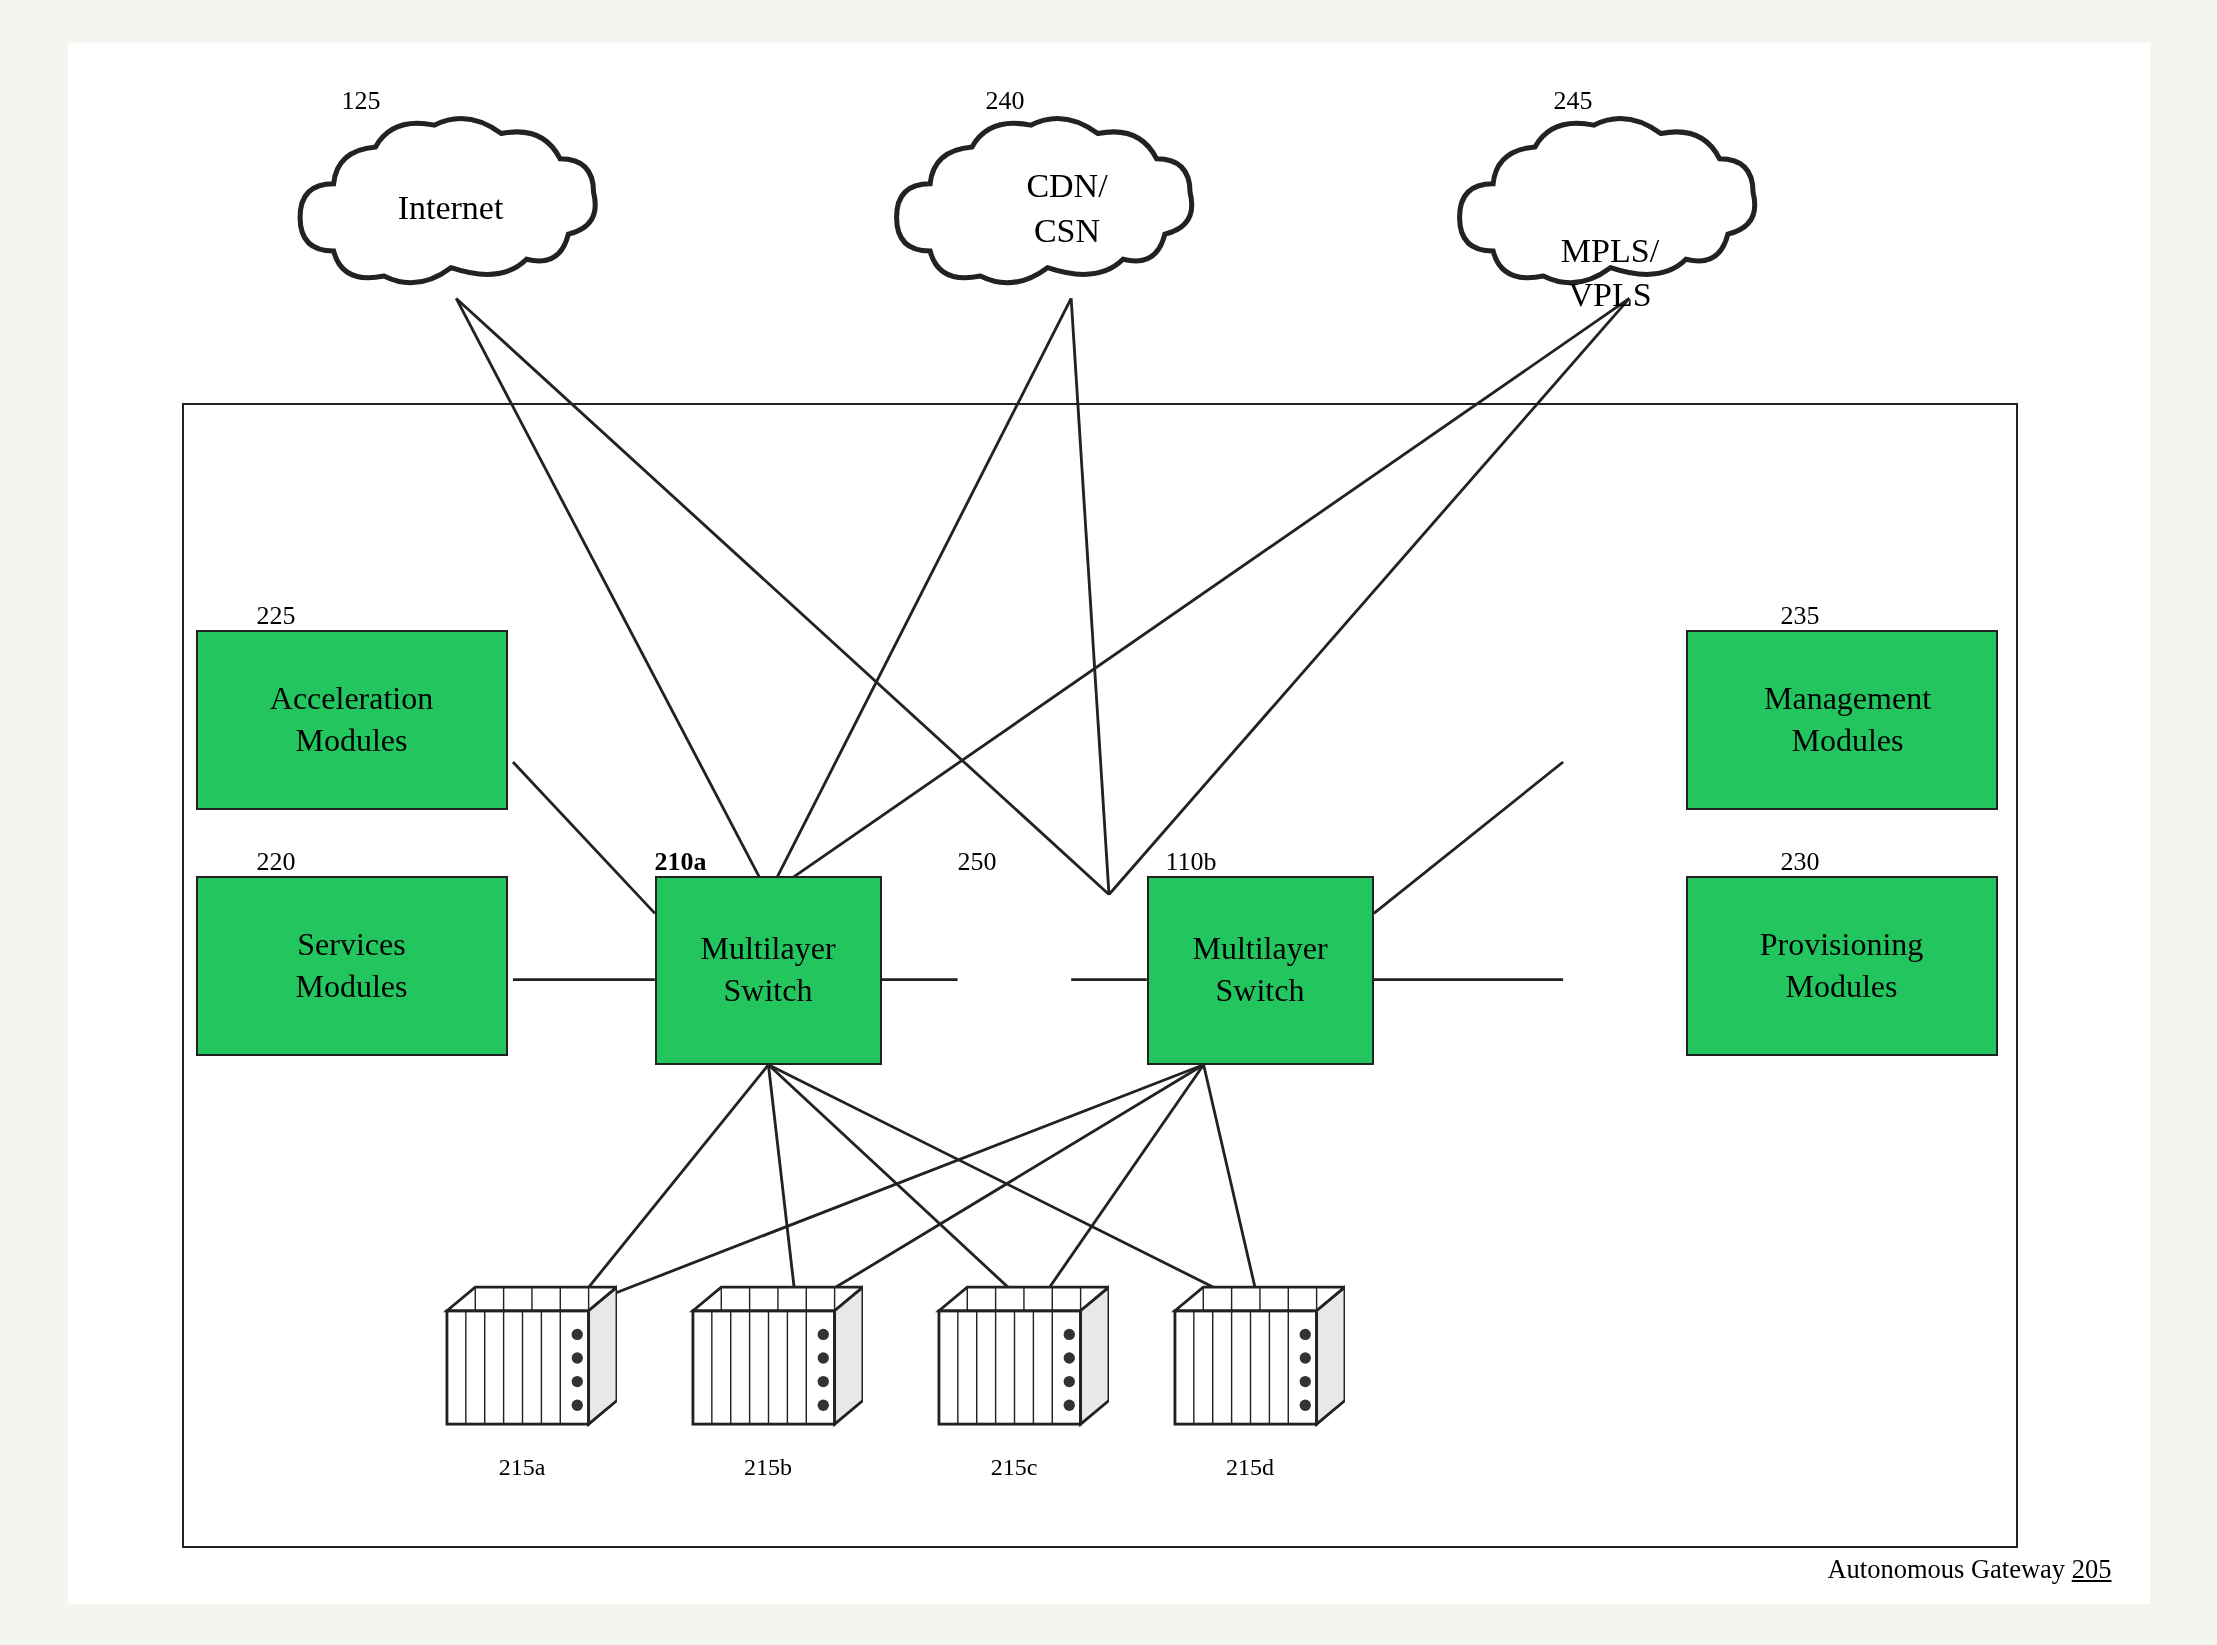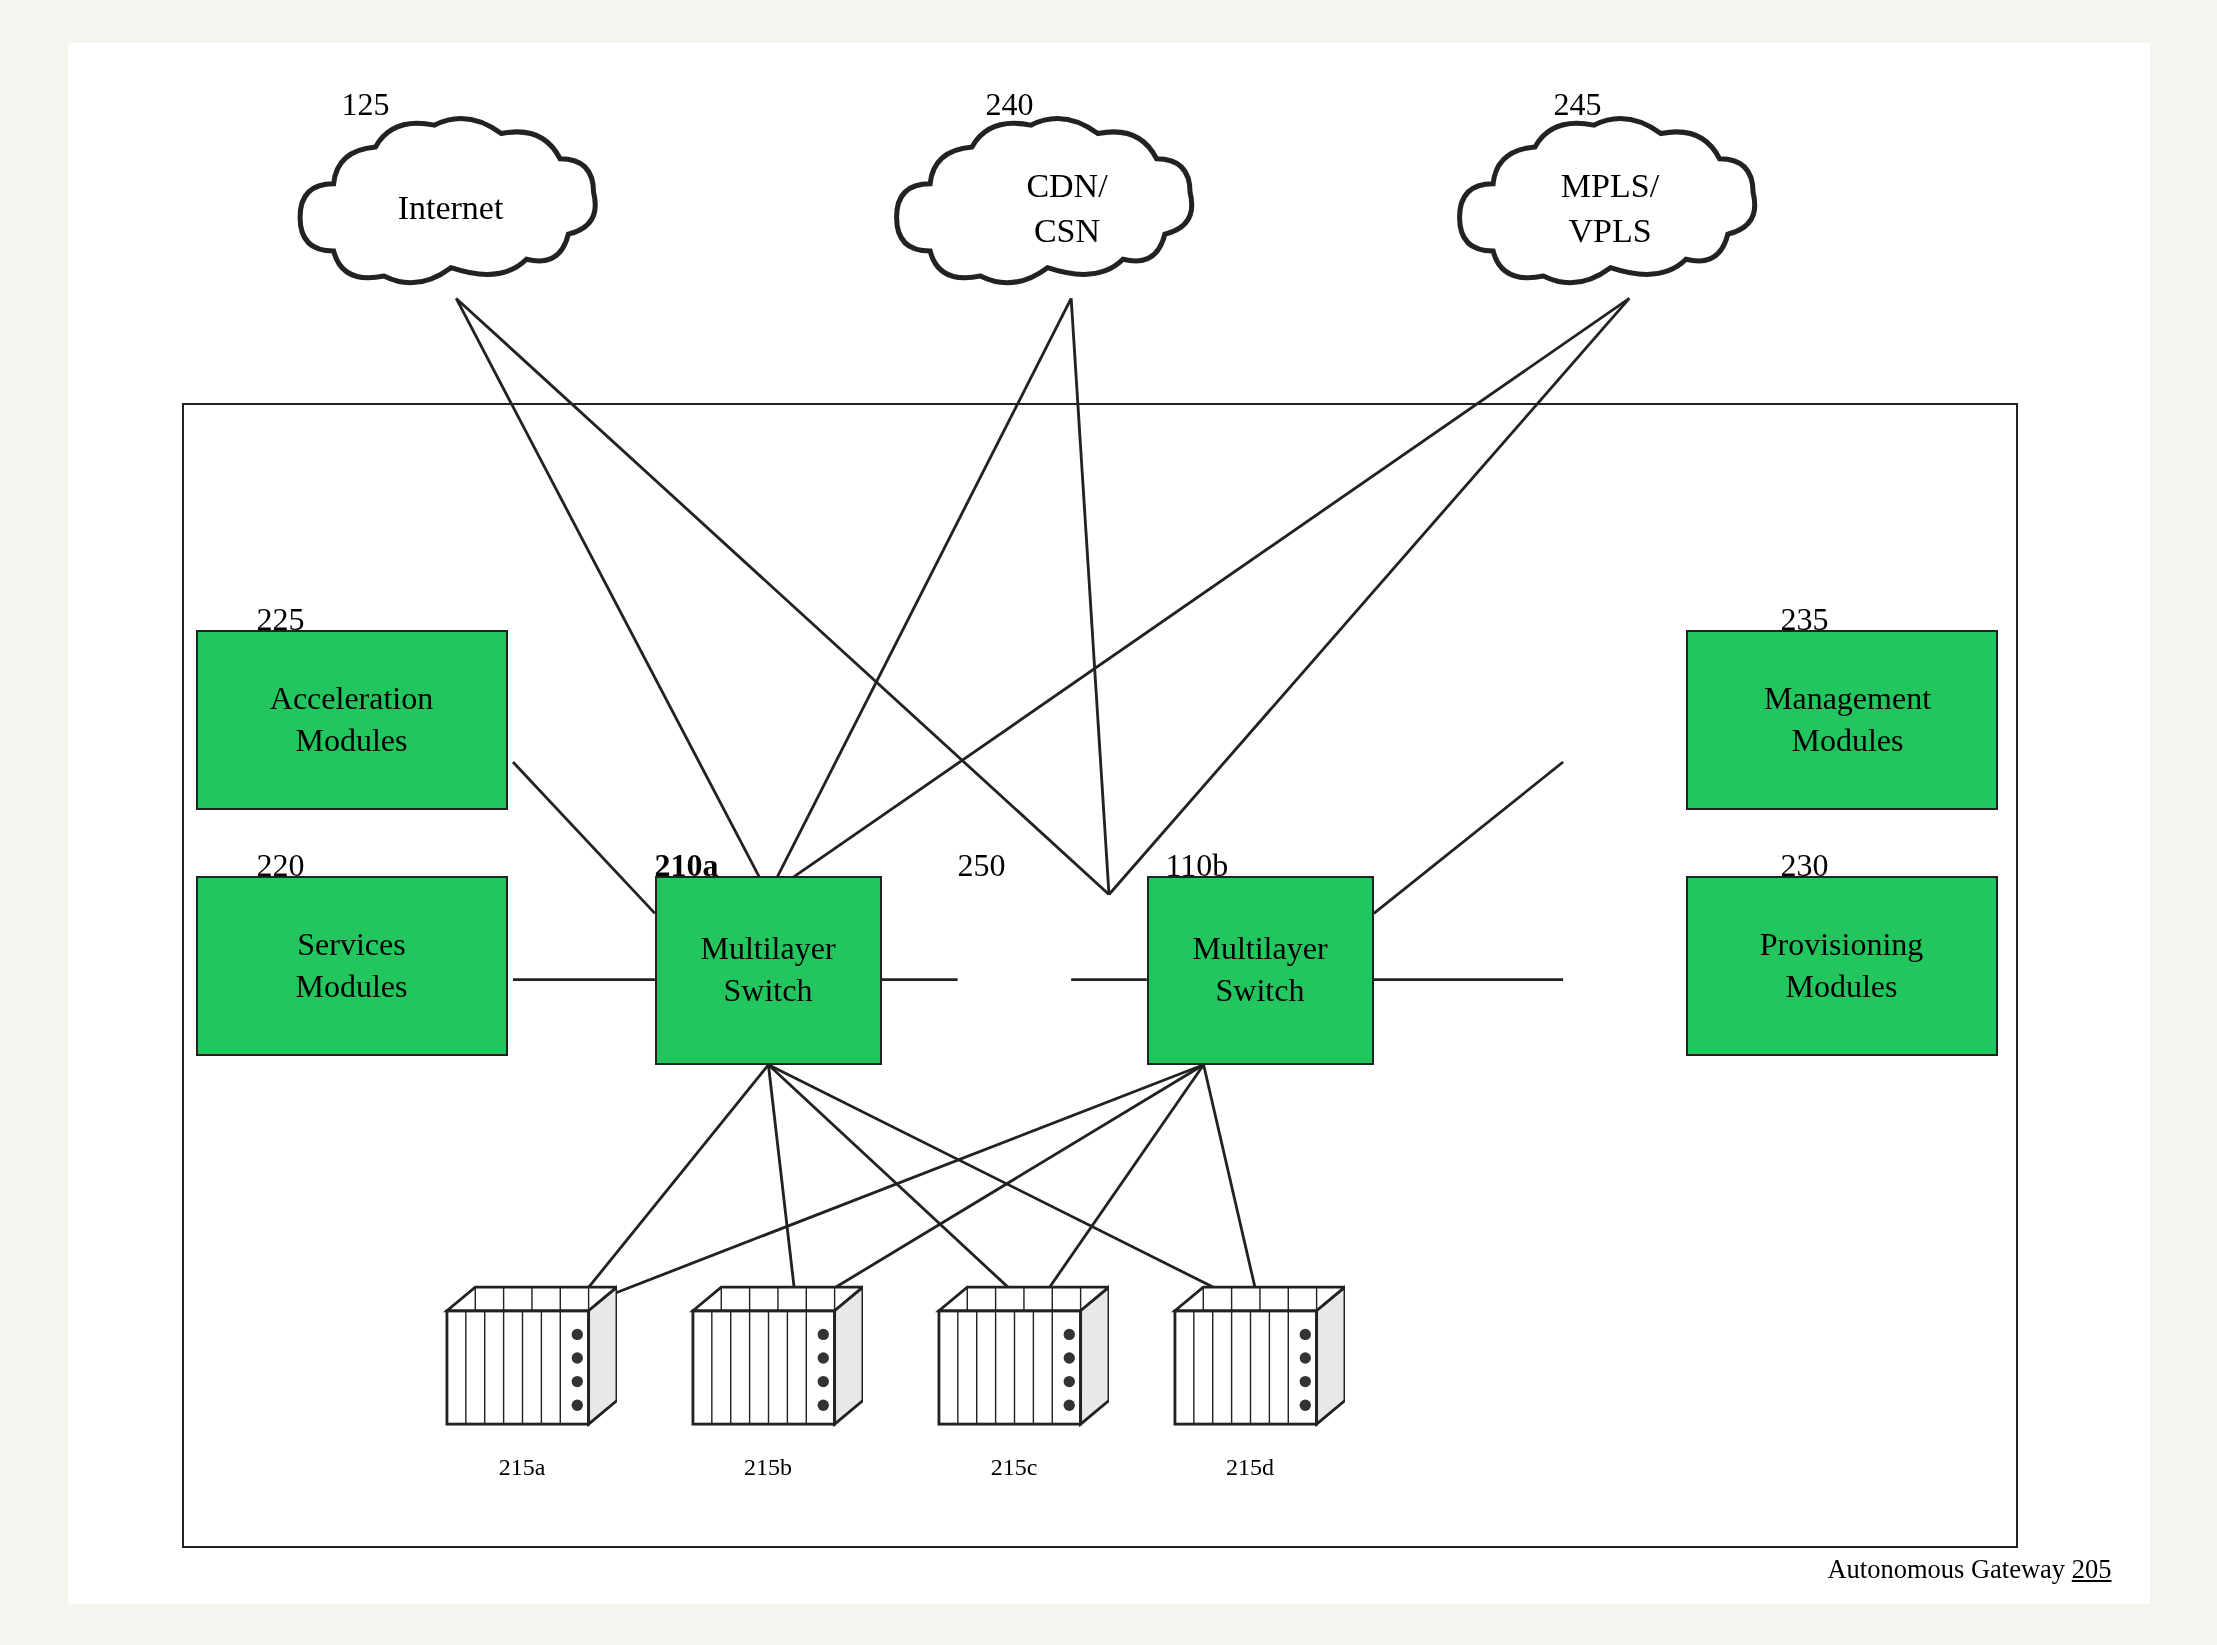--- a/index.html
+++ b/index.html
@@ -48,21 +48,21 @@
       display: flex;
       align-items: center;
       justify-content: center;
       text-align: center;
       font-size: 32px;
       line-height: 1.3;
     }
     
     .ref-num {
       position: absolute;
-      font-size: 32px;
+      font-size: 26px;
       font-family: 'Times New Roman', Times, serif;
     }
     
     .main-box {
       position: absolute;
       border: 2.8px solid #222;
       background: transparent;
     }
     
     .lines-svg {
@@ -139,21 +139,21 @@
   <span class="ref-num" style="left:274px; top:43px;">125</span>
 
   <div class="cloud" style="left:795px; top:57px; width:369px; height:218px;">
     <svg viewBox="0 0 200 130" xmlns="http://www.w3.org/2000/svg">
       <path d="M30,90 Q10,90 10,70 Q10,50 30,50 Q32,30 55,28 Q65,10 90,15 Q110,5 130,20 Q155,15 165,35 Q185,35 185,55 Q190,75 170,80 Q165,100 145,95 Q130,110 100,100 Q80,115 60,105 Q35,110 30,90Z" fill="white" stroke="#222" stroke-width="3"></path>
     </svg>
     <span class="cloud-label" style="line-height:1.3;margin-left:40px;">CDN/<br>CSN</span>
   </div>
   <span class="ref-num" style="left:918px; top:43px;">240</span>
 
-  <div class="cloud" style="left:1353px; top:57px; width:379px; height:218px;">
+  <div class="cloud" style="left:1353px; top:57px; width:379px; height:218px;justify-content:flex-end;">
     <svg viewBox="0 0 200 130" xmlns="http://www.w3.org/2000/svg">
       <path d="M30,90 Q10,90 10,70 Q10,50 30,50 Q32,30 55,28 Q65,10 90,15 Q110,5 130,20 Q155,15 165,35 Q185,35 185,55 Q190,75 170,80 Q165,100 145,95 Q130,110 100,100 Q80,115 60,105 Q35,110 30,90Z" fill="white" stroke="#222" stroke-width="3"></path>
     </svg>
     <span class="cloud-label" style="line-height:1.3;">MPLS/<br>VPLS</span>
   </div>
   <span class="ref-num" style="left:1486px; top:43px;">245</span>
 
   <div class="module-box" style="left:128px; top:587px; width:312px; height:180px;">
     <span>Acceleration<br>Modules</span>
   </div>

